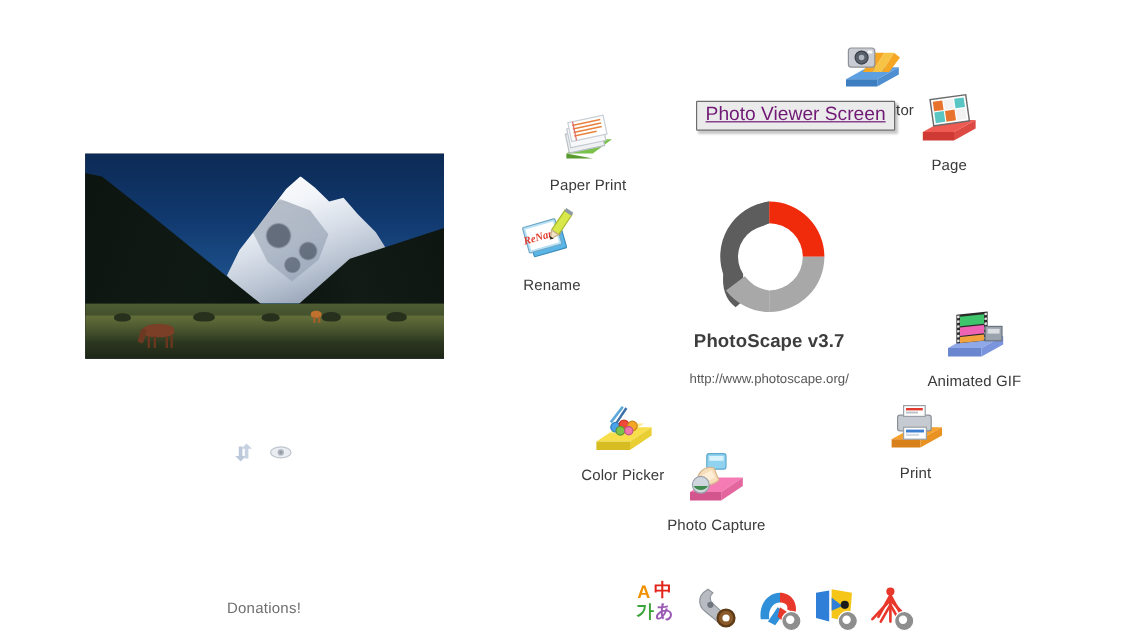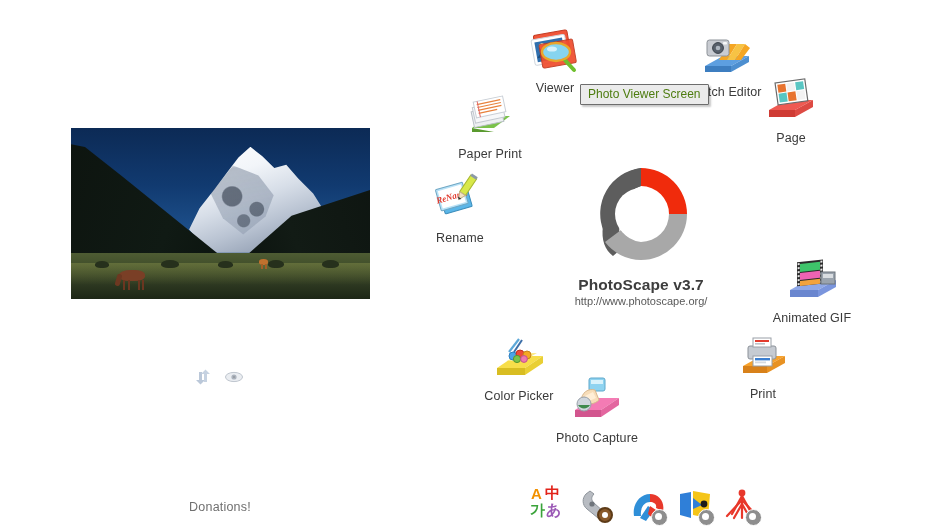--- a/index.html
+++ b/index.html
@@ -87,29 +87,29 @@
     margin-top:1px;font-size:12.5px;color:#3a3a3a;white-space:nowrap;
     letter-spacing:.1px;
   }
 
   
   .logo-wrap{position:absolute;left:561px;top:160px;width:160px;height:150px;text-align:center;}
   .logo{position:relative;width:108px;height:108px;margin:0 auto;}
   .logo-title{
     margin-top:8px;font-size:15.5px;font-weight:bold;color:#3d3d3d;letter-spacing:.1px;
   }
-  .logo-url{margin-top:1px;font-size:11px;color:#585858;}
+  .logo-url{margin-top:16px;font-size:11px;color:#585858;}
 
   
   .tooltip{
     position:absolute;left:580px;top:84px;
     background:#ebebeb;border:1px solid #6d6d6d;
-    padding:2px 7px 3px 7px;font-size:12px;color:#4d7c0f;
+    padding:2px 7px 3px 7px;font-size:16px;color:#701a75;
     box-shadow:2px 2px 2px rgba(0,0,0,.22);
-    white-space:nowrap;border-radius:1px;z-index:40;
+    white-space:nowrap;border-radius:1px;z-index:40;text-decoration:underline;
   }
 
   
   .bottombar{position:absolute;left:520px;top:484px;width:240px;height:44px;}
   .bb{position:absolute;top:0;width:40px;height:42px;cursor:default;}
   .lang{position:relative;width:40px;height:38px;font-weight:bold;line-height:1;}
   .lang span{position:absolute;font-size:15px;}
   .l-a{left:3px;top:2px;color:#f29100;}
   .l-z{left:17px;top:1px;color:#e2231a;font-size:16px;}
   .l-k{left:2px;top:18px;color:#3aa33a;font-size:15px;}
@@ -200,38 +200,20 @@
         <path d="M100 54 A46 46 0 0 1 54 100 L54 82 A28 28 0 0 0 82 54 Z" fill="#a8a8a8"></path>
 
         <path d="M54 100 A46 46 0 0 1 18 82 L34 70 A28 28 0 0 0 54 82 Z" fill="#a8a8a8"></path>
         <circle cx="54" cy="54" r="26" fill="#ffffff"></circle>
       </svg>
     </div>
     <div class="logo-title">PhotoScape v3.7</div>
     <div class="logo-url">http://www.photoscape.org/</div>
   </div>
 
-  <div class="tile" style="left:496px;top:22px;">
-    <div class="glyph">
-      <svg viewBox="0 0 64 58" width="64" height="58">
-        <g transform="rotate(-10 32 28)">
-          <rect x="13" y="10" width="34" height="26" rx="2" fill="#f0563a" stroke="#c33d24"></rect>
-          <rect x="10" y="14" width="34" height="26" rx="2" fill="#ffffff" stroke="#d0d6dd"></rect>
-          <rect x="13" y="17" width="28" height="20" fill="#2f6fae"></rect>
-          <path d="M13 33 L22 24 L28 31 L34 21 L41 33 Z" fill="#1d4c7c"></path>
-          <circle cx="20" cy="22" r="3" fill="#ffe9a8"></circle>
-          <rect x="17" y="20" width="34" height="24" rx="2" fill="#ef4d2e" opacity=".93" stroke="#c13a20"></rect>
-        </g>
-        <line x1="40" y1="36" x2="51" y2="48" stroke="#6fbf2e" stroke-width="4" stroke-linecap="round"></line>
-        <ellipse cx="33" cy="30" rx="14" ry="9" fill="#86d4ef" stroke="#e9a62a" stroke-width="2.4"></ellipse>
-        <ellipse cx="29" cy="27" rx="5" ry="2.6" fill="#ffffff" opacity=".65"></ellipse>
-      </svg>
-    </div>
-    <div class="lbl">Viewer</div>
-  </div>
 
 
   <div class="tile" style="left:668px;top:26px;">
     <div class="glyph">
       <svg viewBox="0 0 64 58" width="64" height="58">
         <path d="M10 40 L28 30 L54 30 L36 40 Z" fill="#5d9fe0"></path>
         <path d="M10 40 L10 46 L36 46 L36 40 Z" fill="#3d7ec0"></path>
         <path d="M36 40 L54 30 L54 36 L36 46 Z" fill="#4d8fd0"></path>
         <path d="M24 34 L34 18 L42 18 L32 34 Z" fill="#f5a623"></path>
         <path d="M32 34 L42 18 L50 18 L40 34 Z" fill="#f7c344"></path>

